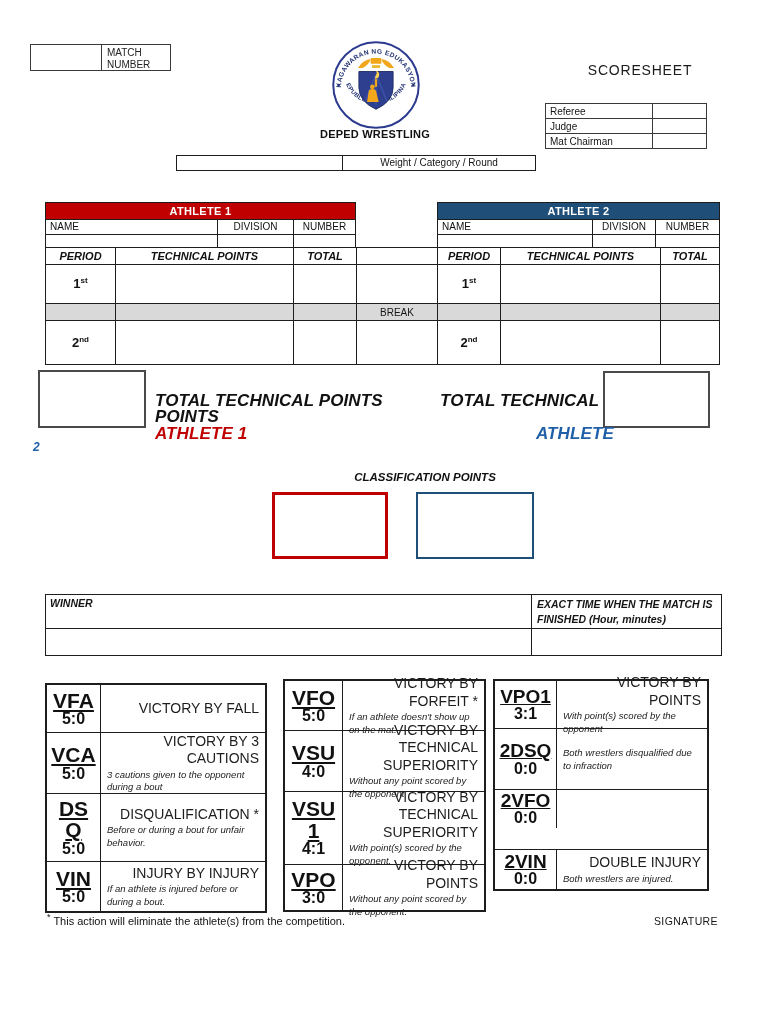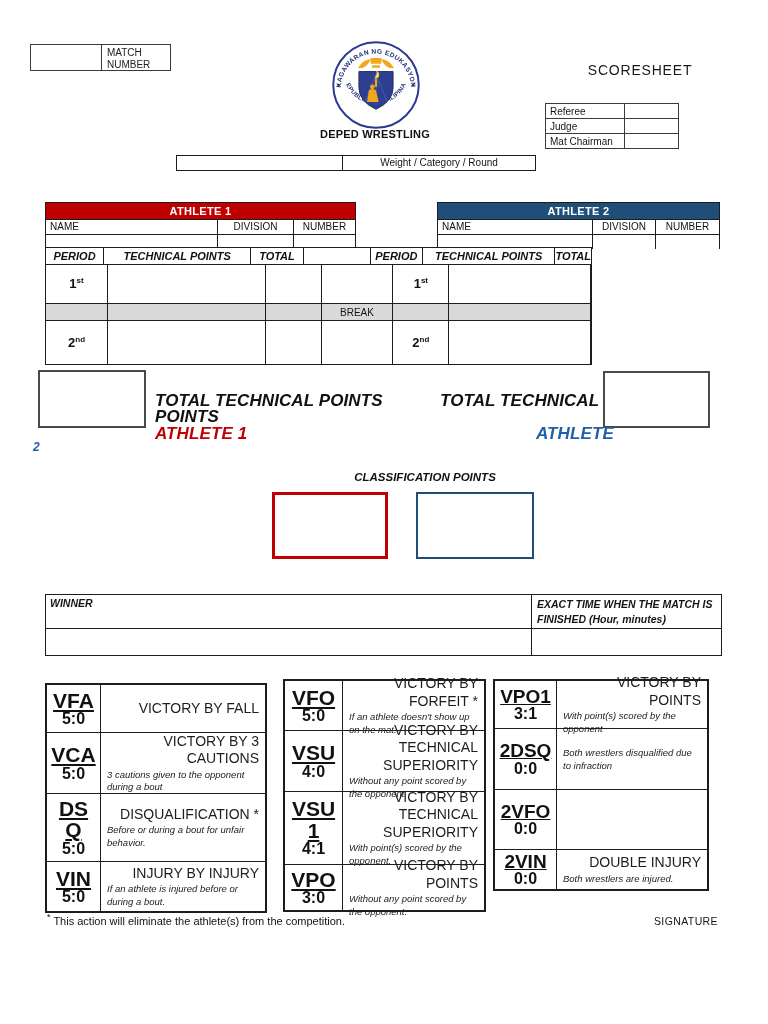--- a/index.html
+++ b/index.html
@@ -12,21 +12,21 @@
   
   .mbox { left:30px; top:44px; width:141px; height:27px; border:1px solid #3a3a3a; display:flex; box-sizing:border-box; }
   .mempty { width:70px; border-right:1px solid #3a3a3a; }
   .mlabel { flex:1; font-size:10px; line-height:1.18; padding:2px 0 0 5px; color:#222; }
 
   
   .sheet-title { left:560px; top:62px; width:160px; text-align:center; font-size:14px; letter-spacing:0.8px; color:#1a1a1a; }
   .org { left:285px; top:128px; width:180px; text-align:center; font-weight:bold; font-size:11px; letter-spacing:0.2px; }
 
   
-  .otable { left:545px; top:103px; width:134px; border:1.5px solid #3a3a3a; box-sizing:border-box; background:#fff; }
+  .otable { left:545px; top:103px; width:162px; border:1.5px solid #3a3a3a; box-sizing:border-box; background:#fff; }
   .orow { display:flex; height:14px; font-size:10px; align-items:center; }
   .orow + .orow { border-top:1px solid #3a3a3a; }
   .olabel { flex:1; padding-left:4px; color:#151515; }
   .oval { width:54px; border-left:1px solid #3a3a3a; height:100%; box-sizing:border-box; }
 
   
   .wbar { left:176px; top:155px; width:360px; height:16px; border:1px solid #1d1d1d; display:flex; font-size:10px; box-sizing:border-box; }
   .wempty { width:165px; border-right:1px solid #1d1d1d; }
   .wlabel { flex:1; text-align:center; line-height:13px; color:#151515; }
 
@@ -39,21 +39,21 @@
   .abar.red  { background:var(--red,#C00000); }
   .abar.blue { background:var(--blue,#1F4E79); }
   .irow { display:flex; height:14px; font-size:10px; }
   .irow.h { border-bottom:1px solid #1d1d1d; }
   .icell { box-sizing:border-box; border-right:1px solid #1d1d1d; line-height:13px; }
   .icell:last-child { border-right:none; }
   .icell.name { padding-left:4px; }
   .icell.c { text-align:center; }
 
   
-  .pgrid { left:45px; top:247px; width:547px; border:1.5px solid #1d1d1d; box-sizing:border-box; background:#fff; }
+  .pgrid { left:45px; top:247px; width:675px; border:1.5px solid #1d1d1d; box-sizing:border-box; background:#fff; }
   .prow { display:flex; }
   .prow + .prow { border-top:1px solid #1d1d1d; }
   .pcell { box-sizing:border-box; border-right:1px solid #1d1d1d; display:flex; align-items:center; justify-content:center; }
   .pcell:last-child { border-right:none; }
   .phead { font-weight:bold; font-style:italic; font-size:11px; }
   .prow.breakrow { background:var(--gray,#D9D9D9); }
   .breaklbl { font-size:10px; color:#151515; }
   .pnum { font-weight:bold; font-size:13px; }
   .pnum sup { font-size:8px; }
 
@@ -371,21 +371,21 @@
     </div>
     <div class="lgrow" style="height:61px;">
       <div class="lgcode">
           <div class="code">2DSQ</div>
           <div class="score">0:0</div>
         </div>
       <div class="lgdesc">
           <div class="lgsub">Both wrestlers disqualified due to infraction</div>
         </div>
     </div>
-    <div class="lgrow" style="height:60px;">
+    <div class="lgrow" style="height:60px;flex-direction:column;">
       <div class="lgcode">
           <div class="code">2VFO</div>
           <div class="score">0:0</div>
         </div>
     </div>
     <div class="lgrow" style="height:40px;">
       <div class="lgcode">
           <div class="code">2VIN</div>
           <div class="score">0:0</div>
         </div>

